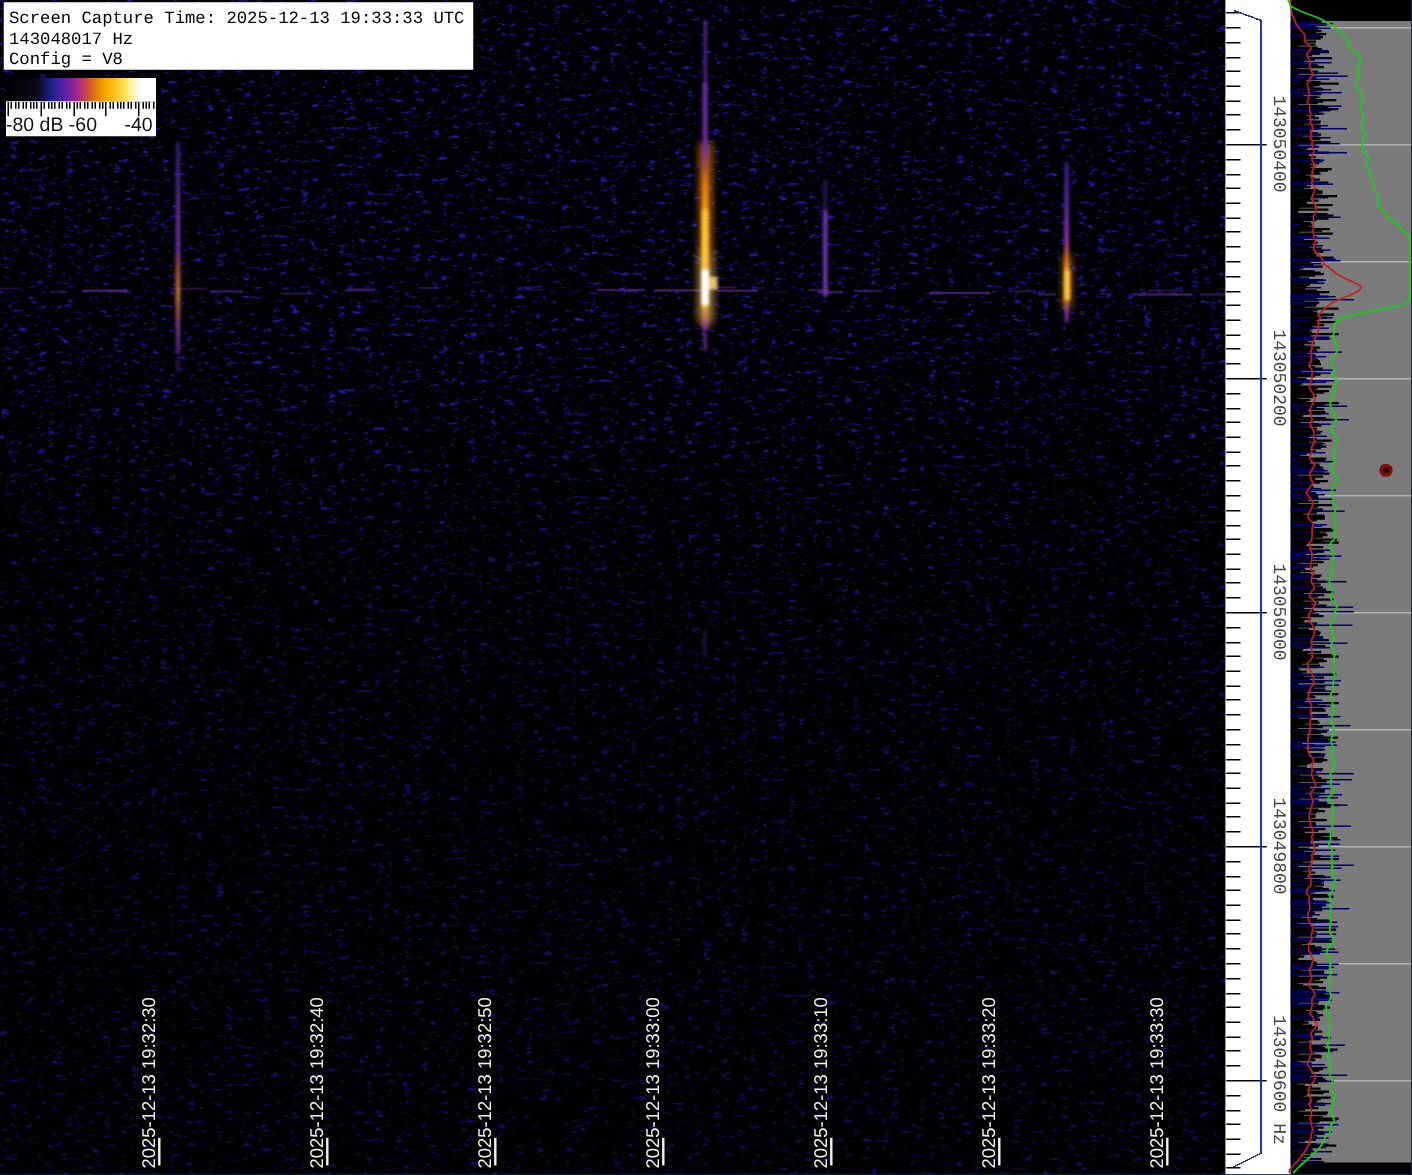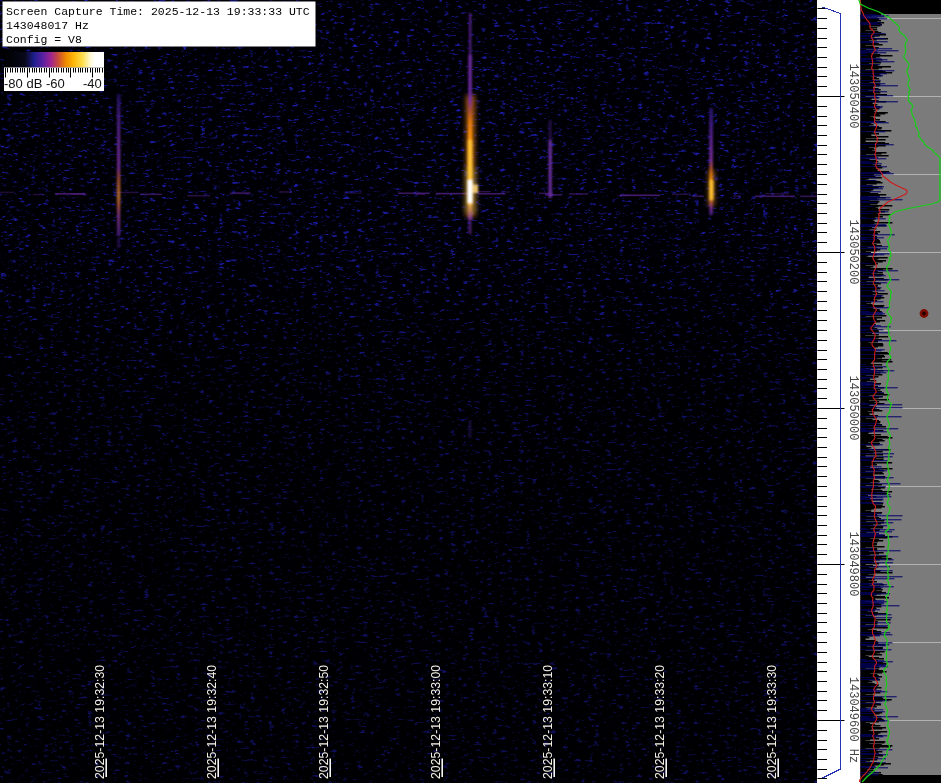--- a/index.html
+++ b/index.html
@@ -1,14 +1,14 @@
 <!DOCTYPE html>
 <html><head><meta charset="utf-8"><style>
 html,body{margin:0;padding:0;background:#000;}
-#page{position:relative;width:941px;height:783px;overflow:hidden;font-family:"Liberation Sans",sans-serif;background:#ec4899;}
+#page{position:relative;width:941px;height:783px;overflow:hidden;font-family:"Liberation Sans",sans-serif;background:#3b82f6;}
 </style></head>
 <body>
 <div id="page">
 <svg width="941" height="783" style="position:absolute;left:0;top:0">
 <defs>
 <filter id="nz1" x="0" y="0" width="817" height="783" filterUnits="userSpaceOnUse">
   <feTurbulence type="fractalNoise" baseFrequency="0.16 0.32" numOctaves="3" seed="11" result="t"></feTurbulence>
   <feColorMatrix in="t" type="matrix" values="0 0 0 0 0  0 0 0 0 0  0 0 0 0 0  5.2 0 0 0 -3.25" result="a"></feColorMatrix>
   <feFlood flood-color="#1d1dae" result="c"></feFlood>
   <feComposite in="c" in2="a" operator="in"></feComposite>

